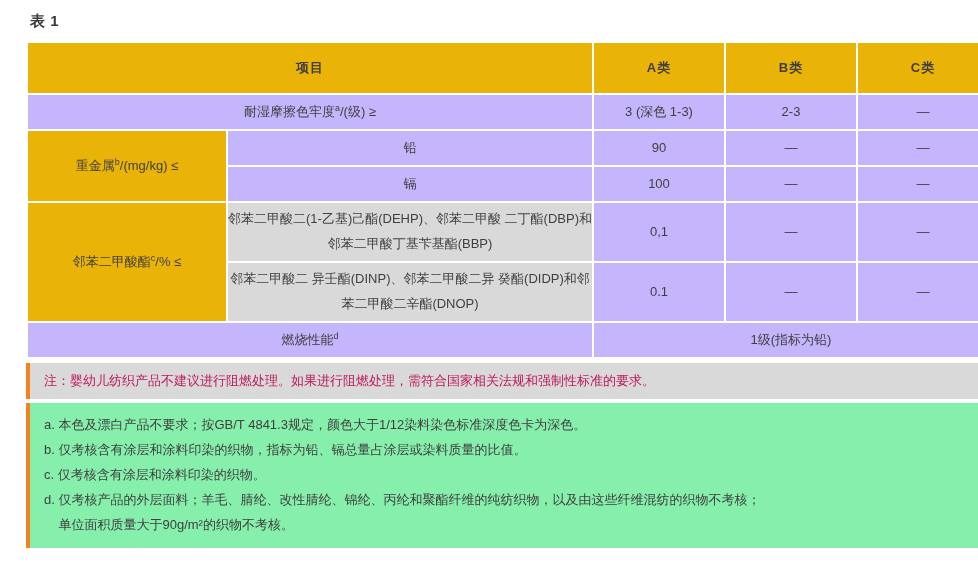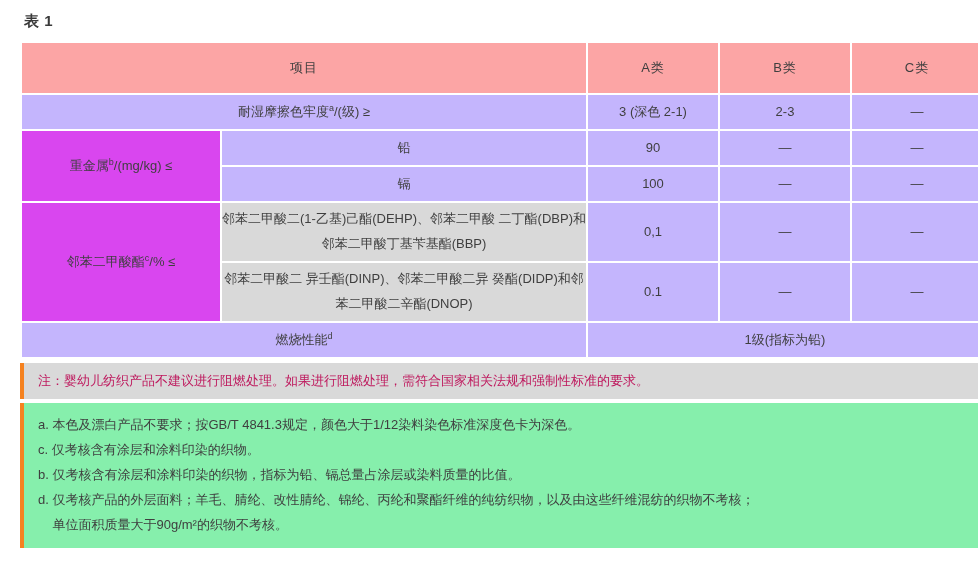--- a/index.html
+++ b/index.html
@@ -12,21 +12,21 @@
     background: #ffffff;
     font-family: "Liberation Sans", sans-serif;
     color: #333333;
     overflow: hidden;
   }
   .page {
     width: 978px;
     height: 586px;
     position: relative;
     box-sizing: border-box;
-    padding: 10px 8px 0 20px;
+    padding: 10px 8px 0 26px;
   }
   .table-caption {
     font-size: 15px;
     font-weight: bold;
     color: #3a3a3a;
     padding: 2px 0 10px 4px;
     letter-spacing: 0.5px;
   }
   table.spec {
     border-collapse: collapse;
@@ -35,37 +35,37 @@
   }
   table.spec td, table.spec th {
     border: 2px solid #ffffff;
     padding: 0;
     text-align: center;
     vertical-align: middle;
     font-size: 13px;
     color: #3f3f3f;
   }
   th.hdr {
-    background: #fca5a5;
+    background: #eab308;
     color: #ffffff;
-    font-weight: normal;
+    font-weight: bold;
     font-size: 14px;
     height: 50px;
     letter-spacing: 1px;
   }
   td.cell {
     background: #c4b5fd;
     height: 34px;
     line-height: 1.6;
   }
   td.cell.tall {
     height: 58px;
   }
   td.rowlabel {
-    background: #d946ef;
+    background: #eab308;
     font-size: 13px;
   }
   td.subitem {
     background: #d9d9d9;
     padding: 6px 12px;
     line-height: 1.9;
   }
   .sup {
     font-size: 9px;
     vertical-align: super;
@@ -120,21 +120,21 @@
       <tr>
         <th class="hdr" colspan="2">项目</th>
         <th class="hdr">A类</th>
         <th class="hdr">B类</th>
         <th class="hdr">C类</th>
       </tr>
     </thead>
     <tbody>
       <tr>
         <td class="cell" colspan="2"><span>耐湿摩擦色牢度</span><span class="sup">a</span><span>/(级) ≥</span></td>
-        <td class="cell">3 (深色 2-1)</td>
+        <td class="cell">3 (深色 1-3)</td>
         <td class="cell">2-3</td>
         <td class="cell dash">—</td>
       </tr>
 
       <tr>
         <td class="rowlabel" rowspan="2"><span>重金属</span><span class="sup">b</span><span>/(mg/kg) ≤</span></td>
         <td class="cell">铅</td>
         <td class="cell">90</td>
         <td class="cell dash">—</td>
         <td class="cell dash">—</td>
@@ -166,20 +166,20 @@
         <td class="cell" colspan="2"><span>燃烧性能</span><span class="sup">d</span></td>
         <td class="cell" colspan="3">1级(指标为铅)</td>
       </tr>
     </tbody>
   </table>
 
   <div class="notes">
     <div class="note-head">注：婴幼儿纺织产品不建议进行阻燃处理。如果进行阻燃处理，需符合国家相关法规和强制性标准的要求。</div>
     <div class="note-body">
       <div>a. 本色及漂白产品不要求；按GB/T 4841.3规定，颜色大于1/12染料染色标准深度色卡为深色。</div>
+      <div>b. 仅考核含有涂层和涂料印染的织物，指标为铅、镉总量占涂层或染料质量的比值。</div>
       <div>c. 仅考核含有涂层和涂料印染的织物。</div>
-      <div>b. 仅考核含有涂层和涂料印染的织物，指标为铅、镉总量占涂层或染料质量的比值。</div>
       <div>d. 仅考核产品的外层面料；羊毛、腈纶、改性腈纶、锦纶、丙纶和聚酯纤维的纯纺织物，以及由这些纤维混纺的织物不考核；
     单位面积质量大于90g/m²的织物不考核。</div>
     </div>
   </div>
 
 </div>
 
 </body></html>

